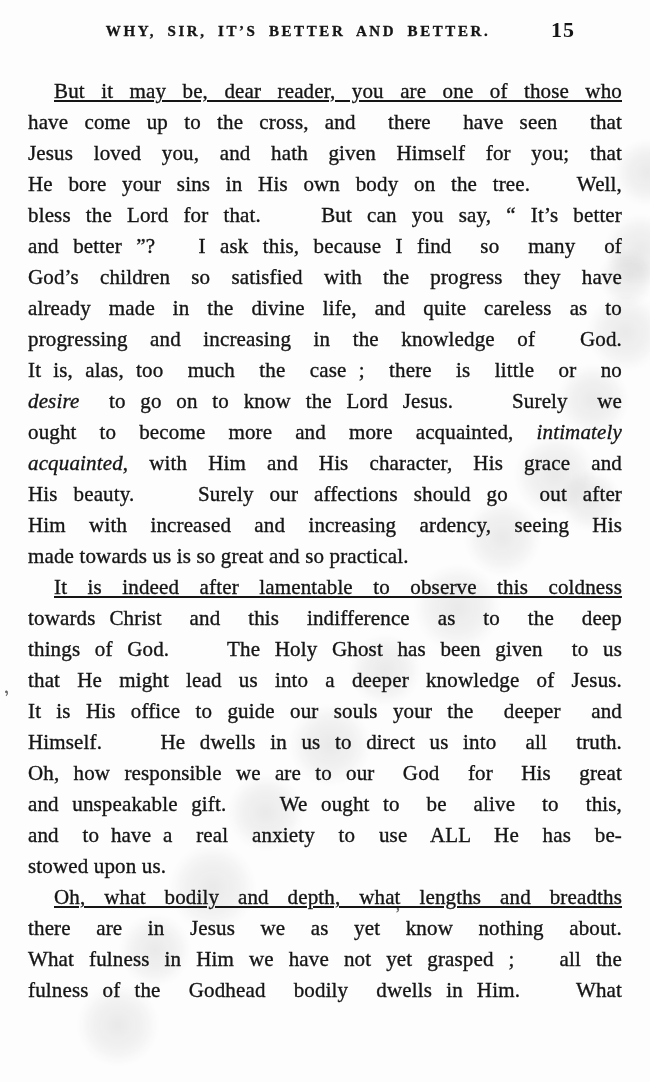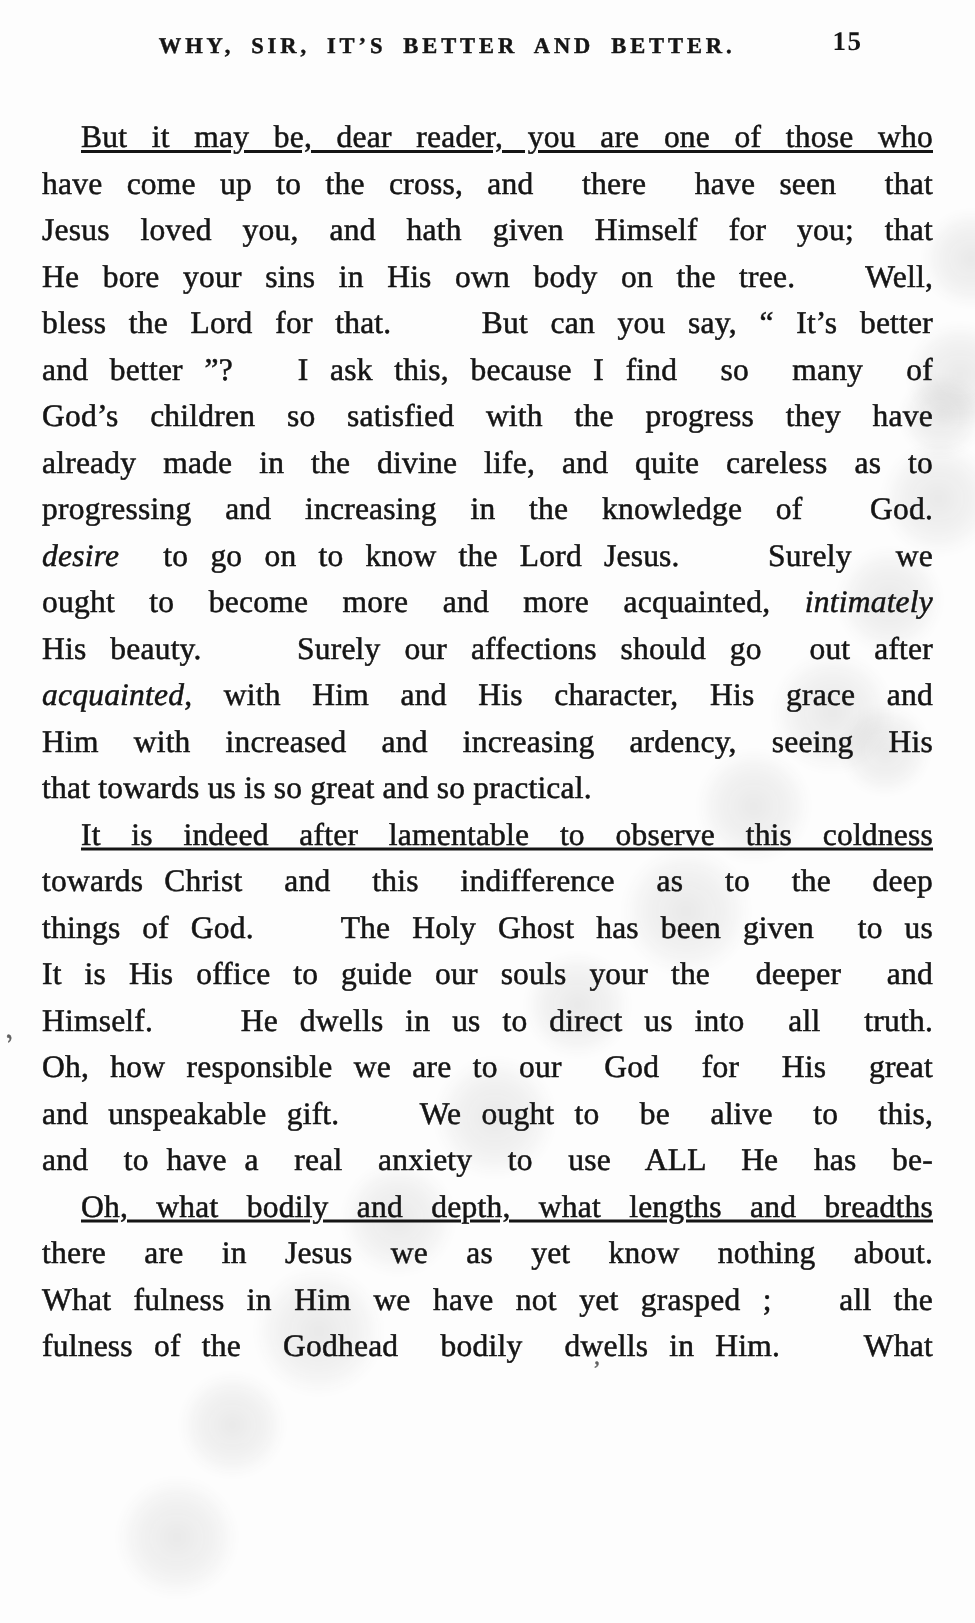--- a/index.html
+++ b/index.html
@@ -39,21 +39,21 @@
     font-weight: bold;
     letter-spacing: 2.6px;
     word-spacing: 5px;
     white-space: nowrap;
     -webkit-text-stroke: 0.3px #151515;
   }
   .pagenum {
     position: absolute;
     right: 47px;
     top: -3px;
-    font-size: 18px;
+    font-size: 22px;
     font-weight: bold;
     letter-spacing: 1px;
   }
   .textblock {
     position: absolute;
     top: 76px;
     left: 28px;
     width: 594px;
   }
   .line {
@@ -109,36 +109,39 @@
       <div>
         <div class="line indent"><span>But it may be, dear reader, you are one of those who</span></div>
         <div class="line"><span>have come up to the cross, and  there  have seen  that</span></div>
         <div class="line"><span>Jesus loved you, and hath given Himself for you; that</span></div>
         <div class="line"><span>He bore your sins in His own body on the tree.   Well,</span></div>
         <div class="line"><span>bless the Lord for that.    But can you say, “ It’s better</span></div>
         <div class="line"><span>and better ”?   I ask this, because I find  so  many  of</span></div>
         <div class="line"><span>God’s children so satisfied with the progress they have</span></div>
         <div class="line"><span>already made in the divine life, and quite careless as to</span></div>
         <div class="line"><span>progressing and increasing in the knowledge of  God.</span></div>
+        <div class="line"><span>It is, alas, too  much  the  case ;  there  is  little  or  no</span></div>
         <div class="line"><span class="it">desire</span><span>  to go on to know the Lord Jesus.    Surely  we</span></div>
         <div class="line"><span>ought to become more and more acquainted, </span><span class="it">intimately</span></div>
+        <div class="line"><span class="it">acquainted</span><span>, with Him and His character, His grace and</span></div>
         <div class="line"><span>His beauty.    Surely our affections should go  out after</span></div>
-        <div class="line"><span class="it">acquainted</span><span>, with Him and His character, His grace and</span></div>
         <div class="line"><span>Him with increased and increasing ardency, seeing His</span></div>
-        <div class="line short"><span>that towards us is so great and so practical.</span></div>
+        <div class="line short"><span>made towards us is so great and so practical.</span></div>
       </div>
       <div>
         <div class="line indent"><span>It is indeed after lamentable to observe this coldness</span></div>
         <div class="line"><span>towards Christ  and  this  indifference  as  to  the  deep</span></div>
         <div class="line"><span>things of God.    The Holy Ghost has been given  to us</span></div>
+        <div class="line"><span>that He might lead us into a deeper knowledge of Jesus.</span></div>
         <div class="line"><span>It is His office to guide our souls your the  deeper  and</span></div>
         <div class="line"><span>Himself.    He dwells in us to direct us into  all  truth.</span></div>
         <div class="line"><span>Oh, how responsible we are to our  God  for  His  great</span></div>
         <div class="line"><span>and unspeakable gift.    We ought to  be  alive  to  this,</span></div>
         <div class="line"><span>and  to have a  real  anxiety  to  use  ALL  He  has  be-</span></div>
+        <div class="line short"><span>stowed upon us.</span></div>
       </div>
       <div>
         <div class="line indent"><span>Oh, what bodily and depth, what lengths and breadths</span></div>
         <div class="line"><span>there  are  in  Jesus  we  as  yet  know  nothing  about.</span></div>
         <div class="line"><span>What fulness in Him we have not yet grasped ;   all the</span></div>
         <div class="line"><span>fulness of the  Godhead  bodily  dwells in Him.    What</span></div>
       </div>
     </div>
 
   <div class="stray stray-left">’</div>

